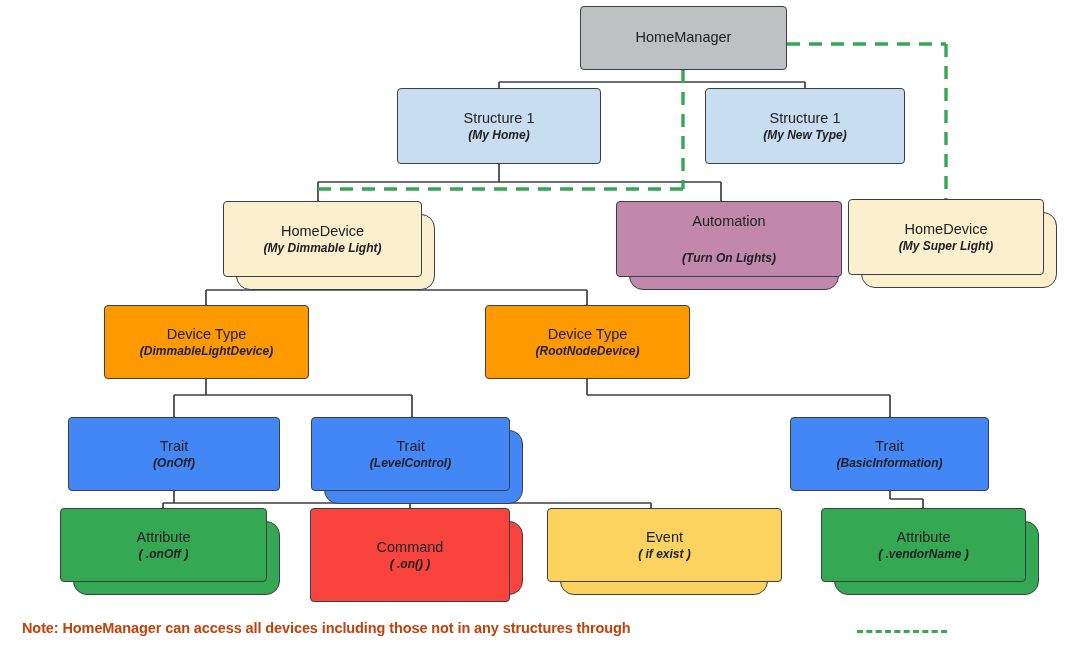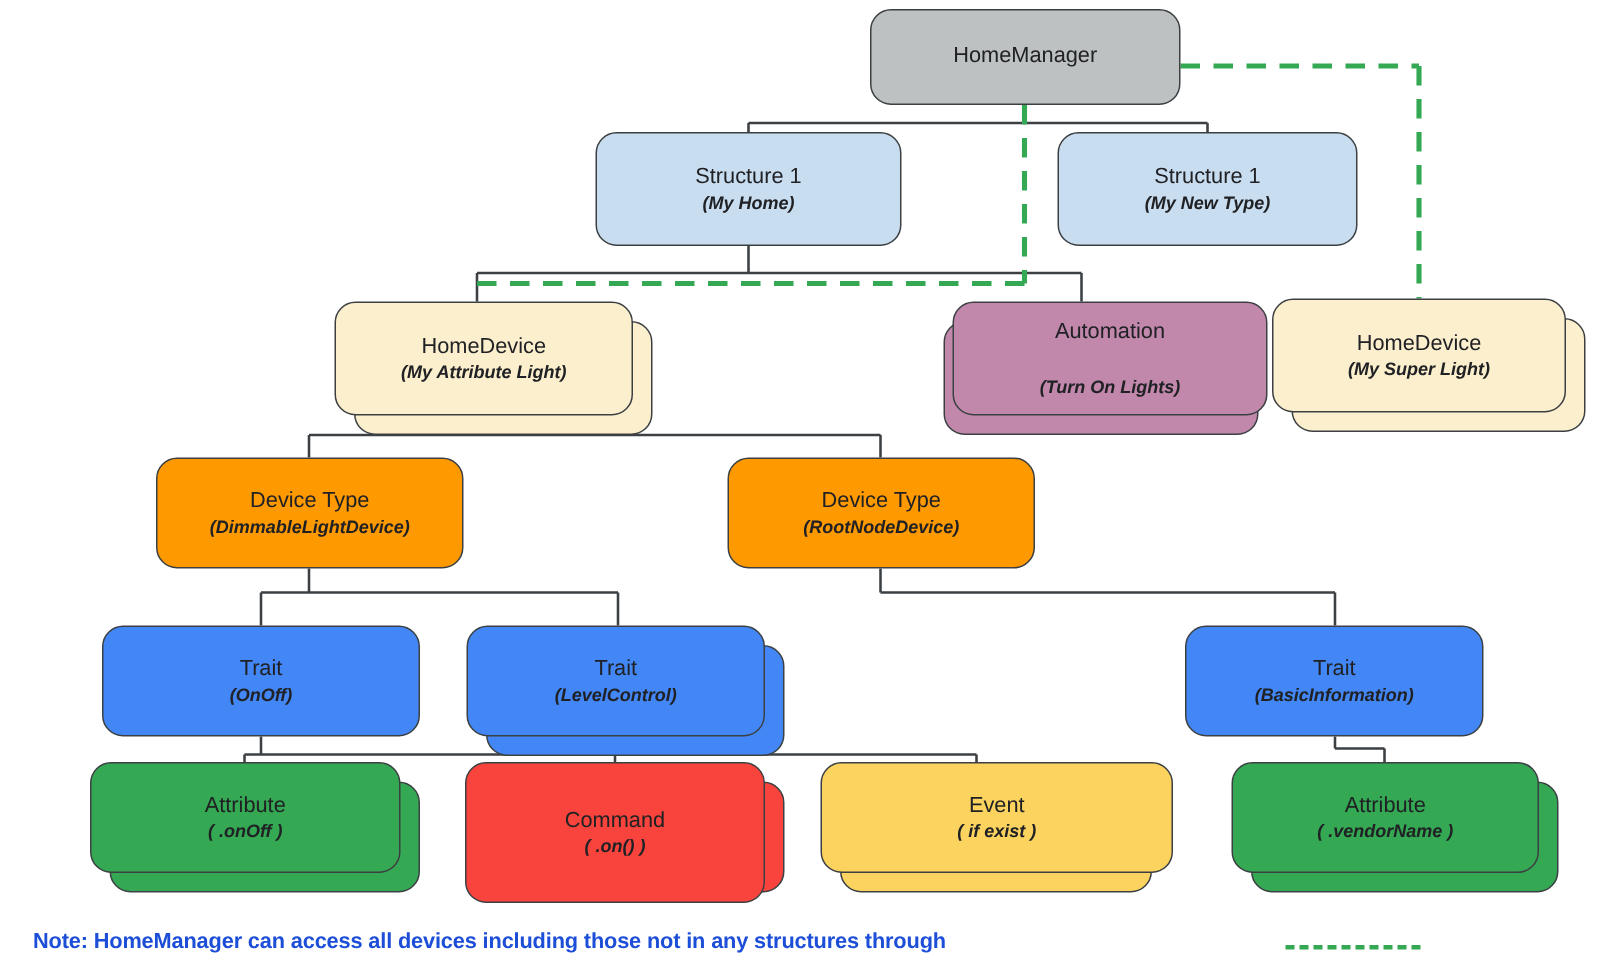--- a/index.html
+++ b/index.html
@@ -23,21 +23,21 @@
     left: 0;
     top: 0;
     width: 1072px;
     height: 652px;
     pointer-events: none;
   }
   .node {
     position: absolute;
     box-sizing: border-box;
     border: 1.6px solid #3c4043;
-    border-radius: 14px;
+    border-radius: 4px;
     display: flex;
     flex-direction: column;
     align-items: center;
     justify-content: center;
     text-align: left;
     color: #202124;
     line-height: 1.24;
     z-index: 3;
   }
   .node .l1 {
@@ -56,21 +56,21 @@
     position: absolute;
     box-sizing: border-box;
     border: 1.6px solid #3c4043;
     border-radius: 14px;
     z-index: 2;
   }
   .note {
     position: absolute;
     font-size: 14.5px;
     font-weight: bold;
-    color: #1d4ed8;
+    color: #c2410c;
     white-space: nowrap;
     letter-spacing: -0.1px;
     text-align: right;
   }
   .note-dash {
     position: absolute;
     height: 0;
     border-top: 3.4px dashed #34a853;
   }
 </style>
@@ -113,23 +113,23 @@
       <div class="node" style="left: 397px; top: 88px; width: 204px; height: 76px; background: rgb(201, 221, 240);">
         <div class="l1">Structure 1</div>
         <div class="l2">(My Home)</div>
       </div>
       <div class="node" style="left: 705px; top: 88px; width: 200px; height: 76px; background: rgb(201, 221, 240);">
         <div class="l1">Structure 1</div>
         <div class="l2">(My New Type)</div>
       </div>
       <div class="node" style="left: 223px; top: 201px; width: 199px; height: 76px; background: rgb(252, 239, 205);">
         <div class="l1">HomeDevice</div>
-        <div class="l2">(My Attribute Light)</div>
+        <div class="l2">(My Dimmable Light)</div>
       </div>
-      <div class="node" style="left: 635px; top: 201px; width: 210px; height: 76px; background: rgb(193, 136, 171); gap: 20px;">
+      <div class="node" style="left: 616px; top: 201px; width: 226px; height: 76px; background: rgb(193, 136, 171); gap: 20px;">
         <div class="l1">Automation</div>
         <div class="l2">(Turn On Lights)</div>
       </div>
       <div class="node" style="left: 848px; top: 199px; width: 196px; height: 76px; background: rgb(252, 239, 205);">
         <div class="l1">HomeDevice</div>
         <div class="l2">(My Super Light)</div>
       </div>
       <div class="node" style="left: 104px; top: 305px; width: 205px; height: 74px; background: rgb(254, 153, 0);">
         <div class="l1">Device Type</div>
         <div class="l2">(DimmableLightDevice)</div>

